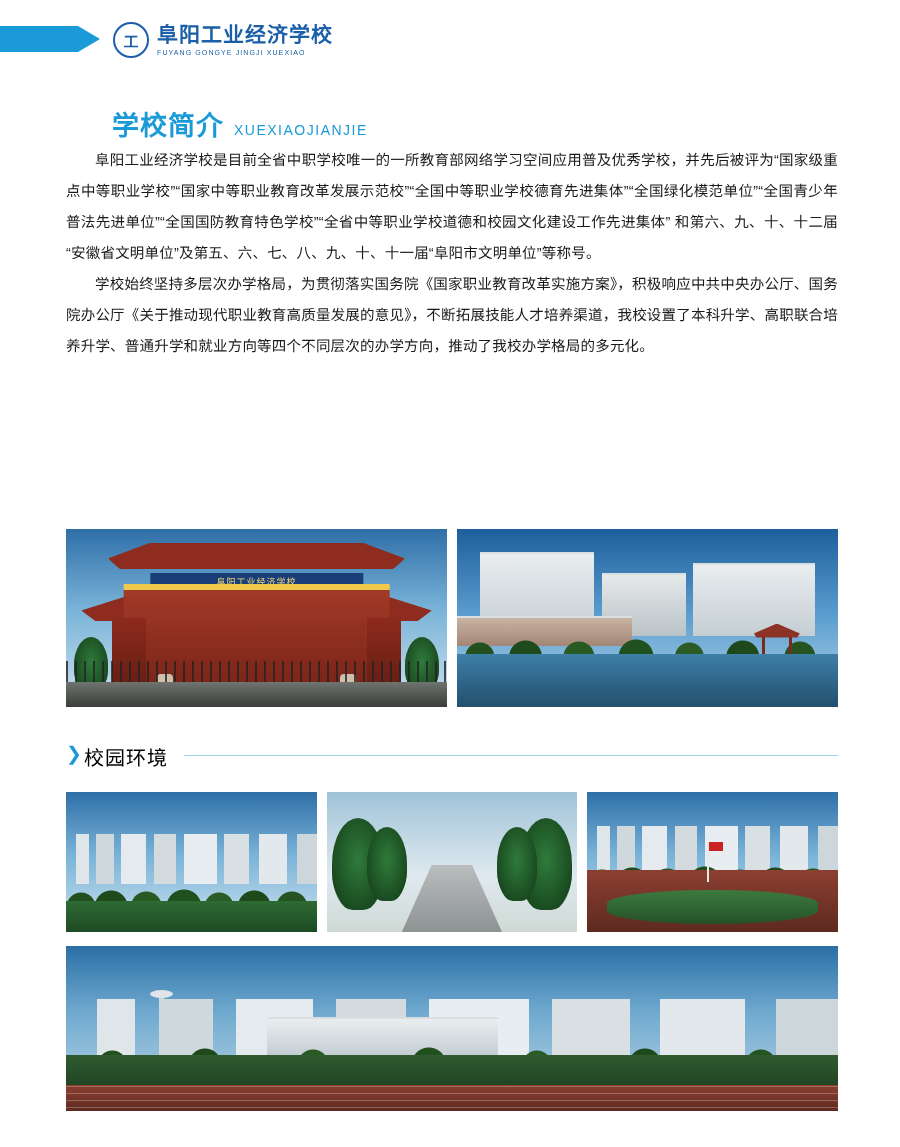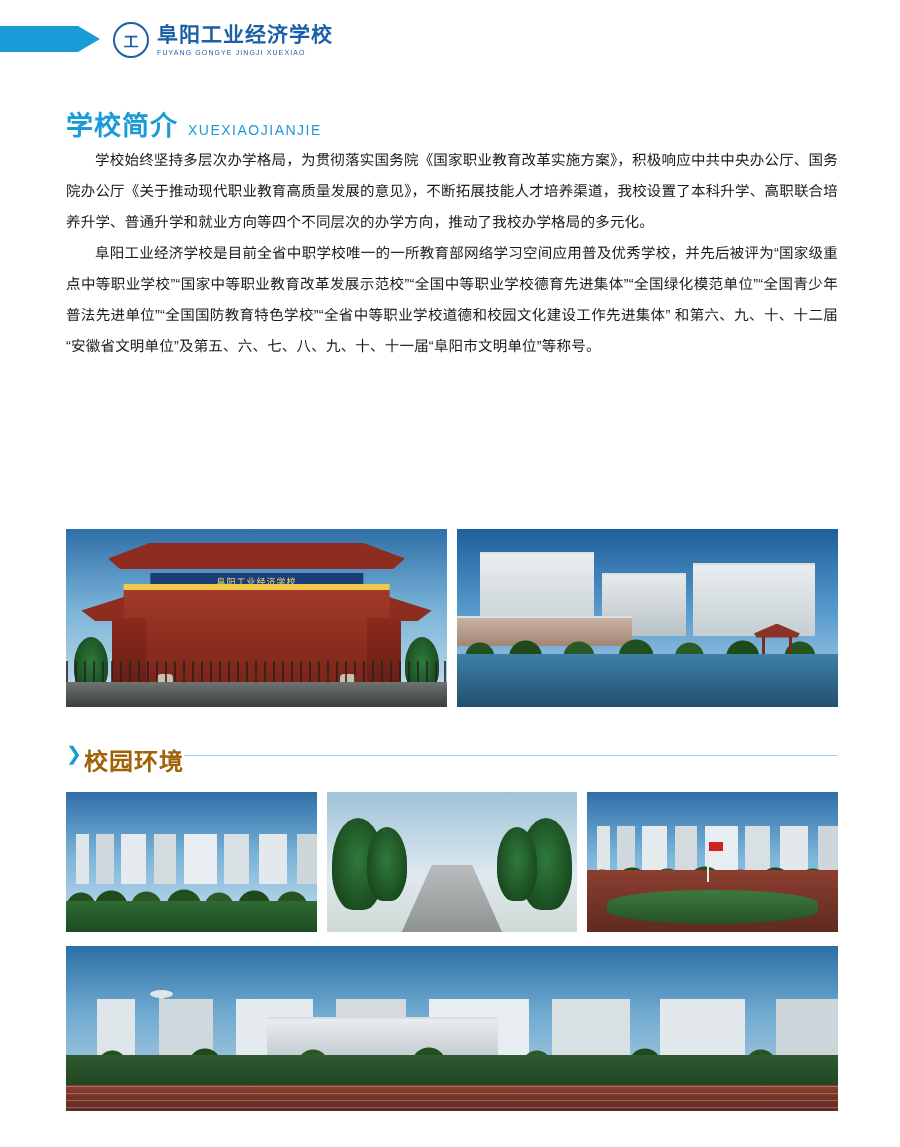--- a/index.html
+++ b/index.html
@@ -90,20 +90,21 @@
     top: 104px;
     display: flex;
     align-items: baseline;
   }
   .section-title .cn {
     font-size: 27px;
     font-weight: bold;
     color: #1a9bd7;
     letter-spacing: 1px;
     font-family: "Liberation Sans", sans-serif;
+    margin-left: 46px;
   }
   .section-title .en {
     font-size: 14px;
     color: #1a9bd7;
     letter-spacing: 1.5px;
     margin-left: 10px;
   }
 
   
   .article {
@@ -152,23 +153,23 @@
     position: absolute;
     left: 0; top: 2px;
     color: #1a9bd7;
     font-size: 19px;
     font-weight: bold;
     line-height: 20px;
   }
   .sub-heading .txt {
     position: absolute;
     left: 18px; top: 0;
-    font-size: 24px;
-    font-weight: bold;
-    color: #a16207;
+    font-size: 20px;
+    font-weight: normal;
+    color: #000000;
     letter-spacing: 1px;
   }
   .sub-heading .rule {
     position: absolute;
     left: 118px;
     top: 13px;
     right: 0;
     height: 1px;
     background: #9fd3ea;
   }
@@ -375,22 +376,22 @@
     </div>
   </div>
 </div>
 
 <div class="section-title">
   <span class="cn">学校简介</span>
   <span class="en">XUEXIAOJIANJIE</span>
 </div>
 
 <div class="article">
+  <p>阜阳工业经济学校是目前全省中职学校唯一的一所教育部网络学习空间应用普及优秀学校，并先后被评为“国家级重点中等职业学校”“国家中等职业教育改革发展示范校”“全国中等职业学校德育先进集体”“全国绿化模范单位”“全国青少年普法先进单位”“全国国防教育特色学校”“全省中等职业学校道德和校园文化建设工作先进集体”  和第六、九、十、十二届“安徽省文明单位”及第五、六、七、八、九、十、十一届“阜阳市文明单位”等称号。</p>
   <p>学校始终坚持多层次办学格局，为贯彻落实国务院《国家职业教育改革实施方案》，积极响应中共中央办公厅、国务院办公厅《关于推动现代职业教育高质量发展的意见》，不断拓展技能人才培养渠道，我校设置了本科升学、高职联合培养升学、普通升学和就业方向等四个不同层次的办学方向，推动了我校办学格局的多元化。</p>
-  <p>阜阳工业经济学校是目前全省中职学校唯一的一所教育部网络学习空间应用普及优秀学校，并先后被评为“国家级重点中等职业学校”“国家中等职业教育改革发展示范校”“全国中等职业学校德育先进集体”“全国绿化模范单位”“全国青少年普法先进单位”“全国国防教育特色学校”“全省中等职业学校道德和校园文化建设工作先进集体”  和第六、九、十、十二届“安徽省文明单位”及第五、六、七、八、九、十、十一届“阜阳市文明单位”等称号。</p>
 </div>
 
 <div class="photo-row-top">
 
   <div class="photo p-gate">
     <div class="sky"></div>
     <div class="gate-roof" style="top:14px;"></div>
     <div class="gate-plaque" style="top:44px;">阜阳工业经济学校</div>
     <div class="gate-roof" style="top:66px;width:92%;"></div>
     <div class="gate-body"></div>

